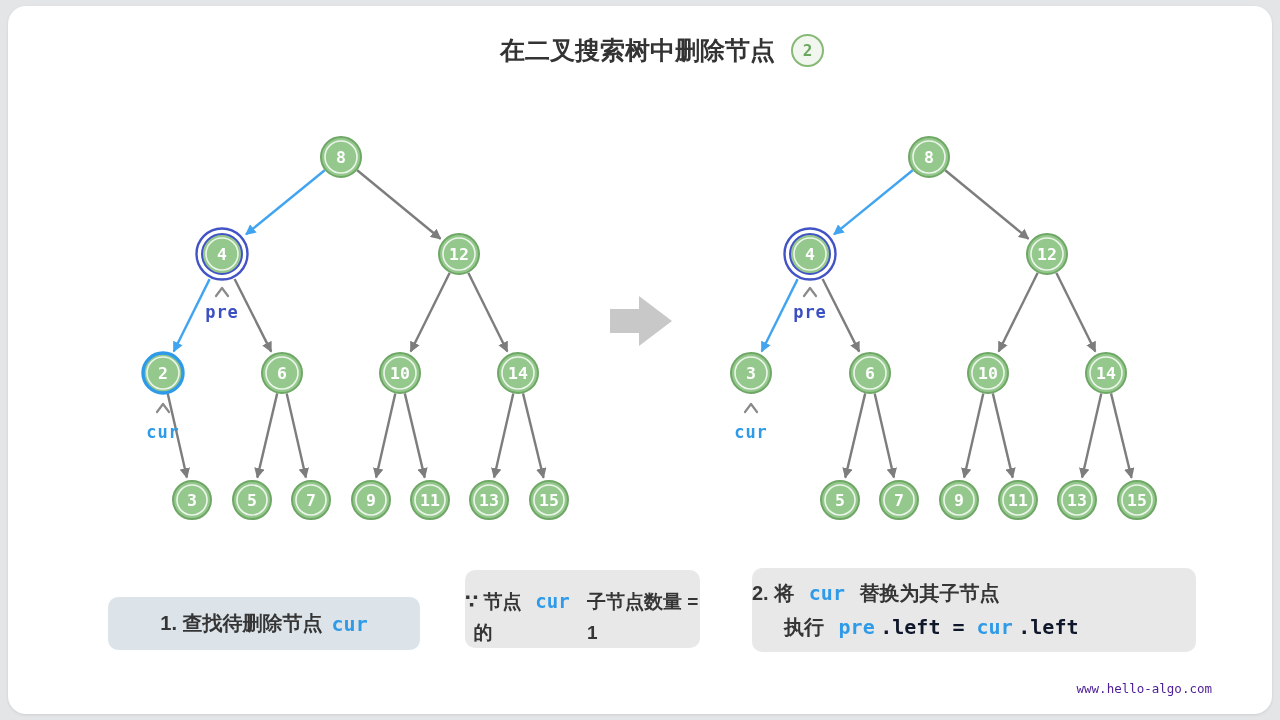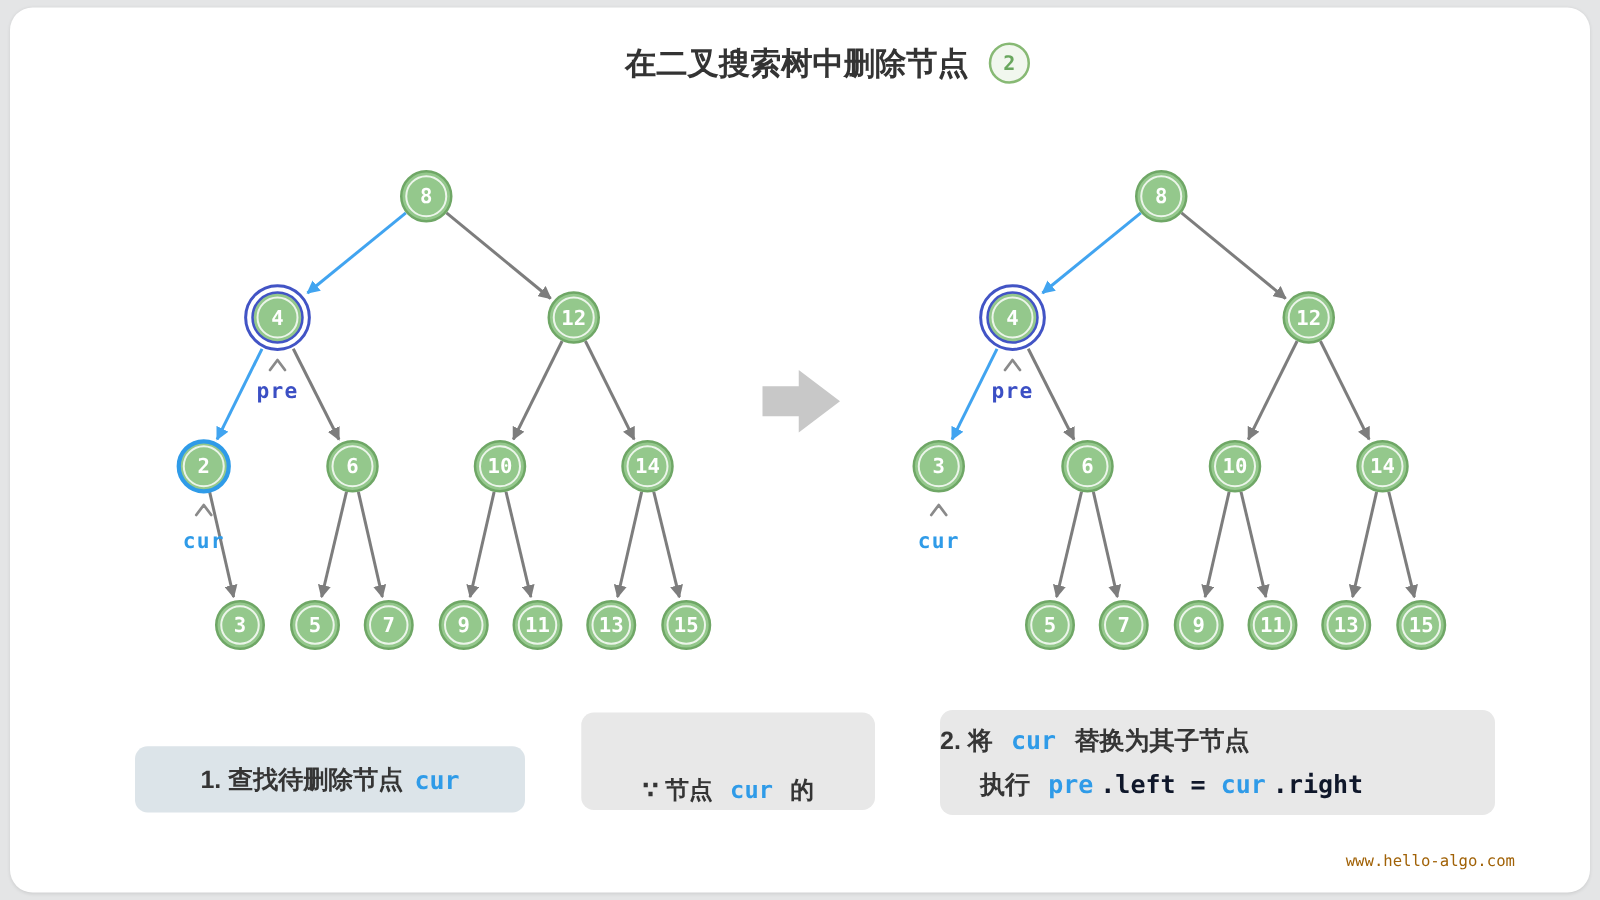--- a/index.html
+++ b/index.html
@@ -46,21 +46,21 @@
     display:flex;flex-direction:column;justify-content:center;font-size:20px;line-height:34px;
     box-sizing:border-box;}
   .code{font-family:"DejaVu Sans Mono",monospace;font-weight:bold;}
   .blue{color:#2f9be8;}
   .grayc{color:#0f172a;}
   .dark{color:#353535;}
   .gap{margin-left:.45em;}
   .gapr{margin-right:.45em;text-align:center;}
   .indent{margin-left:32px;}
 
-  .watermark{position:absolute;right:68px;bottom:24px;color:#a16207;
+  .watermark{position:absolute;right:68px;bottom:24px;color:#4c1d95;
     font:12.5px "DejaVu Sans Mono",monospace;text-align:center;}
 </style>
 </head>
 <body>
 
 <div class="stage">
   <div class="card"></div>
 
   <svg class="diagram" viewBox="0 0 1280 720">
     <defs>
@@ -264,31 +264,32 @@
     <span class="dark">1. 查找待删除节点</span>
     <span class="code blue gap">cur</span>
   </div>
 
   <div class="caption box2">
     <div class="line">
       <span class="dark">∵ 节点</span>
       <span class="code blue gap">cur</span>
       <span class="dark gap">的</span>
     </div>
+    <div class="line dark">子节点数量 = 1</div>
   </div>
 
   <div class="caption box3">
     <div class="line">
       <span class="dark">2. 将</span>
       <span class="code blue gap">cur</span>
       <span class="dark gap">替换为其子节点</span>
     </div>
     <div class="line indent">
       <span class="dark gapr">执行</span>
       <span class="code blue">pre</span>
       <span class="code grayc">.left = </span>
       <span class="code blue">cur</span>
-      <span class="code grayc">.right</span>
+      <span class="code grayc">.left</span>
     </div>
   </div>
 
   <div class="watermark">www.hello-algo.com</div>
 </div>
 
 </body></html>

